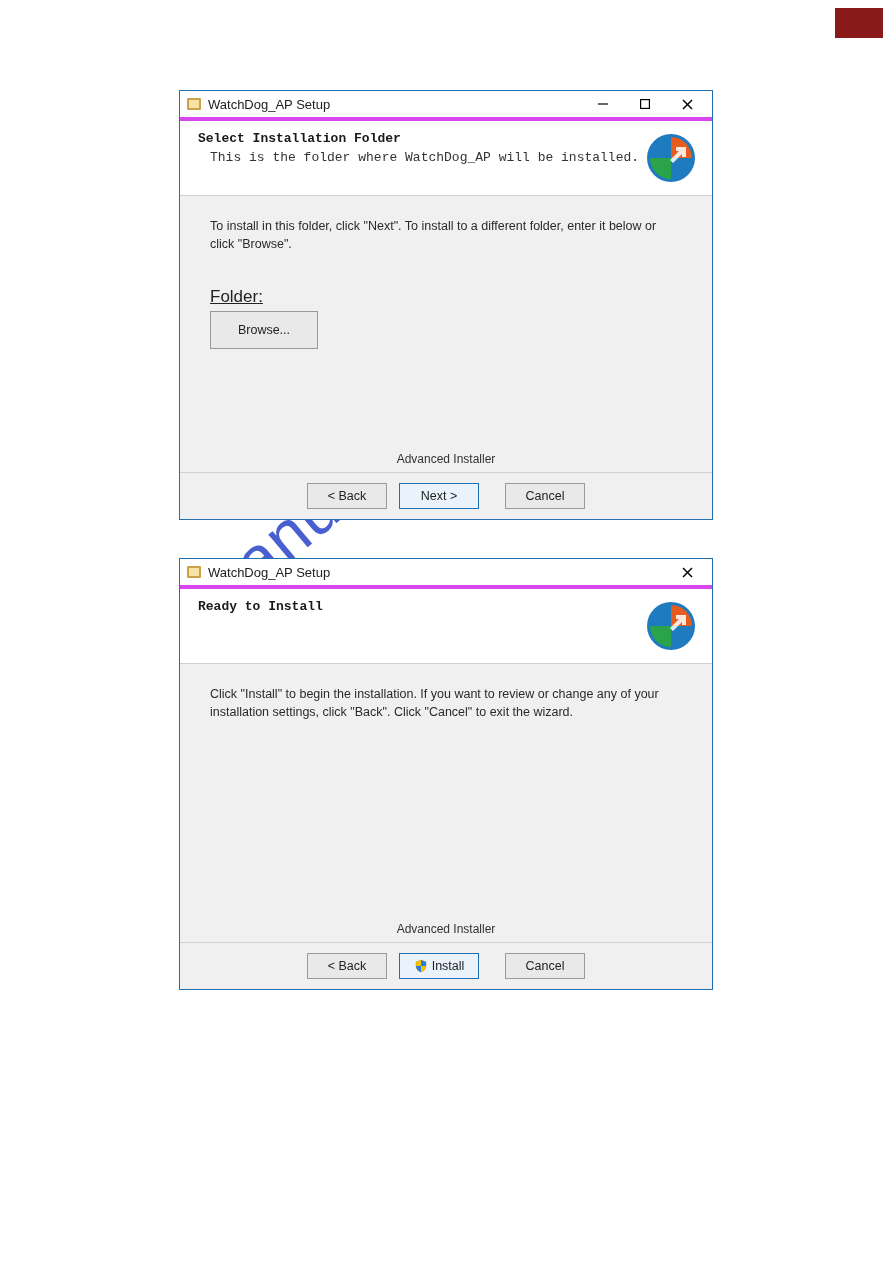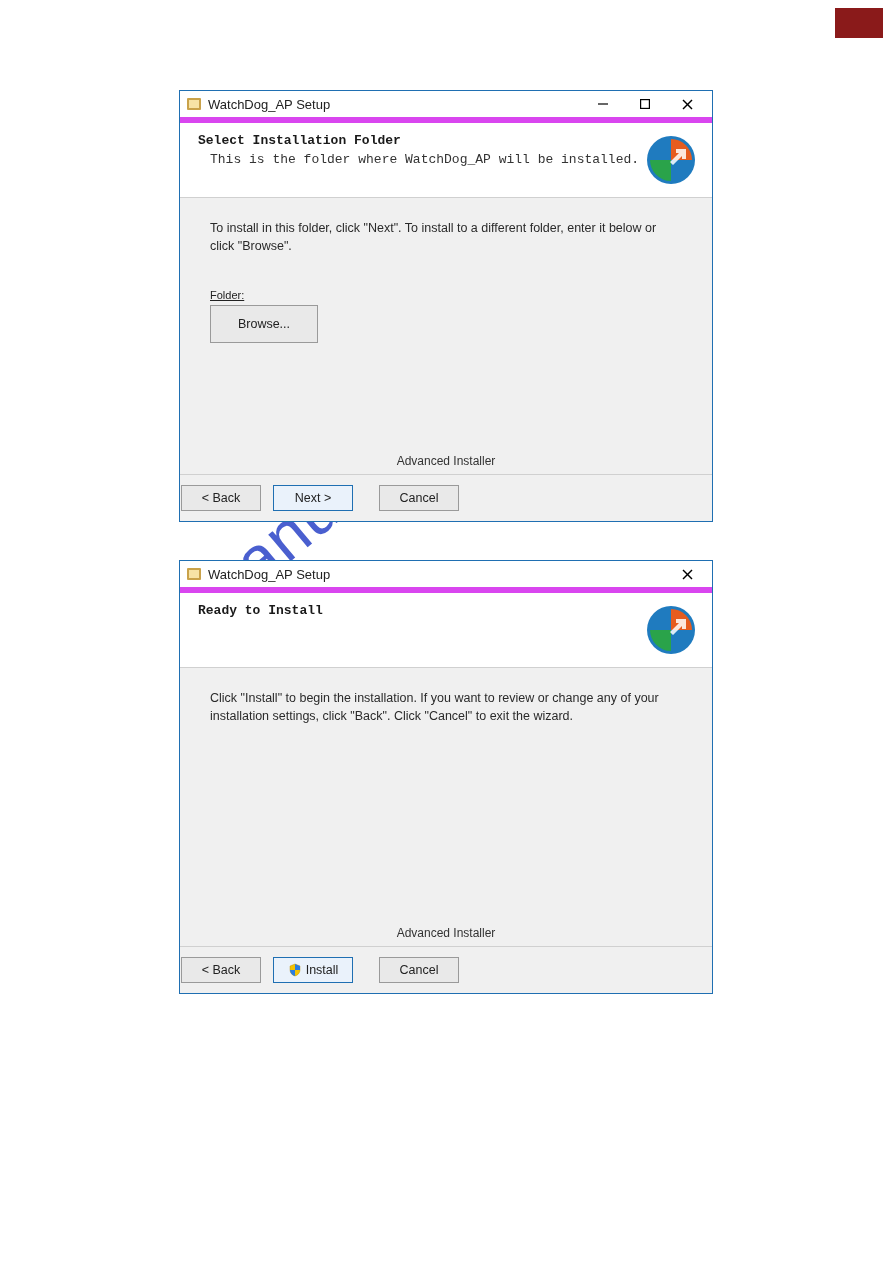--- a/index.html
+++ b/index.html
@@ -36,21 +36,21 @@
     border: 1px solid #1f6fb2;
     background: #f0f0f0;
     font-size: 13px;
     color: #333;
   }
   .titlebar {
     background: #ffffff;
     display: flex;
     align-items: center;
     padding: 2px 4px 2px 6px;
-    border-bottom: 6px solid #d946ef;
+    border-bottom: 4px solid #d946ef;
   }
   .title-icon {
     width: 16px;
     height: 16px;
     flex: 0 0 16px;
   }
   .title-text {
     margin-left: 6px;
     color: #222;
     font-size: 13px;
@@ -95,21 +95,21 @@
     position: relative;
   }
   .body-text {
     font-size: 12.5px;
     color: #2a2a2a;
     line-height: 1.4;
     max-width: 470px;
   }
   .folder-label {
     margin-top: 34px;
-    font-size: 11px;
+    font-size: 17px;
     color: #222;
     text-decoration: underline;
   }
   .folder-row {
     display: flex;
     gap: 10px;
     margin-top: 4px;
   }
   .folder-input {
     flex: 1;
@@ -144,23 +144,23 @@
   }
   .brand-abs .line {
     flex: 1;
     height: 1px;
     background: #9d9d9d;
     margin-left: 6px;
   }
   .footer {
     background: #f0f0f0;
     border-top: 1px solid #d0d0d0;
-    padding: 10px 1px;
-    display: flex;
-    justify-content: flex-start;
+    padding: 10px 12px;
+    display: flex;
+    justify-content: center;
     gap: 12px;
   }
   .btn {
     height: 26px;
     min-width: 80px;
     border: 1px solid #9a9a9a;
     background: #e9e9e9;
     font-size: 12.5px;
     color: #222;
     cursor: pointer;

